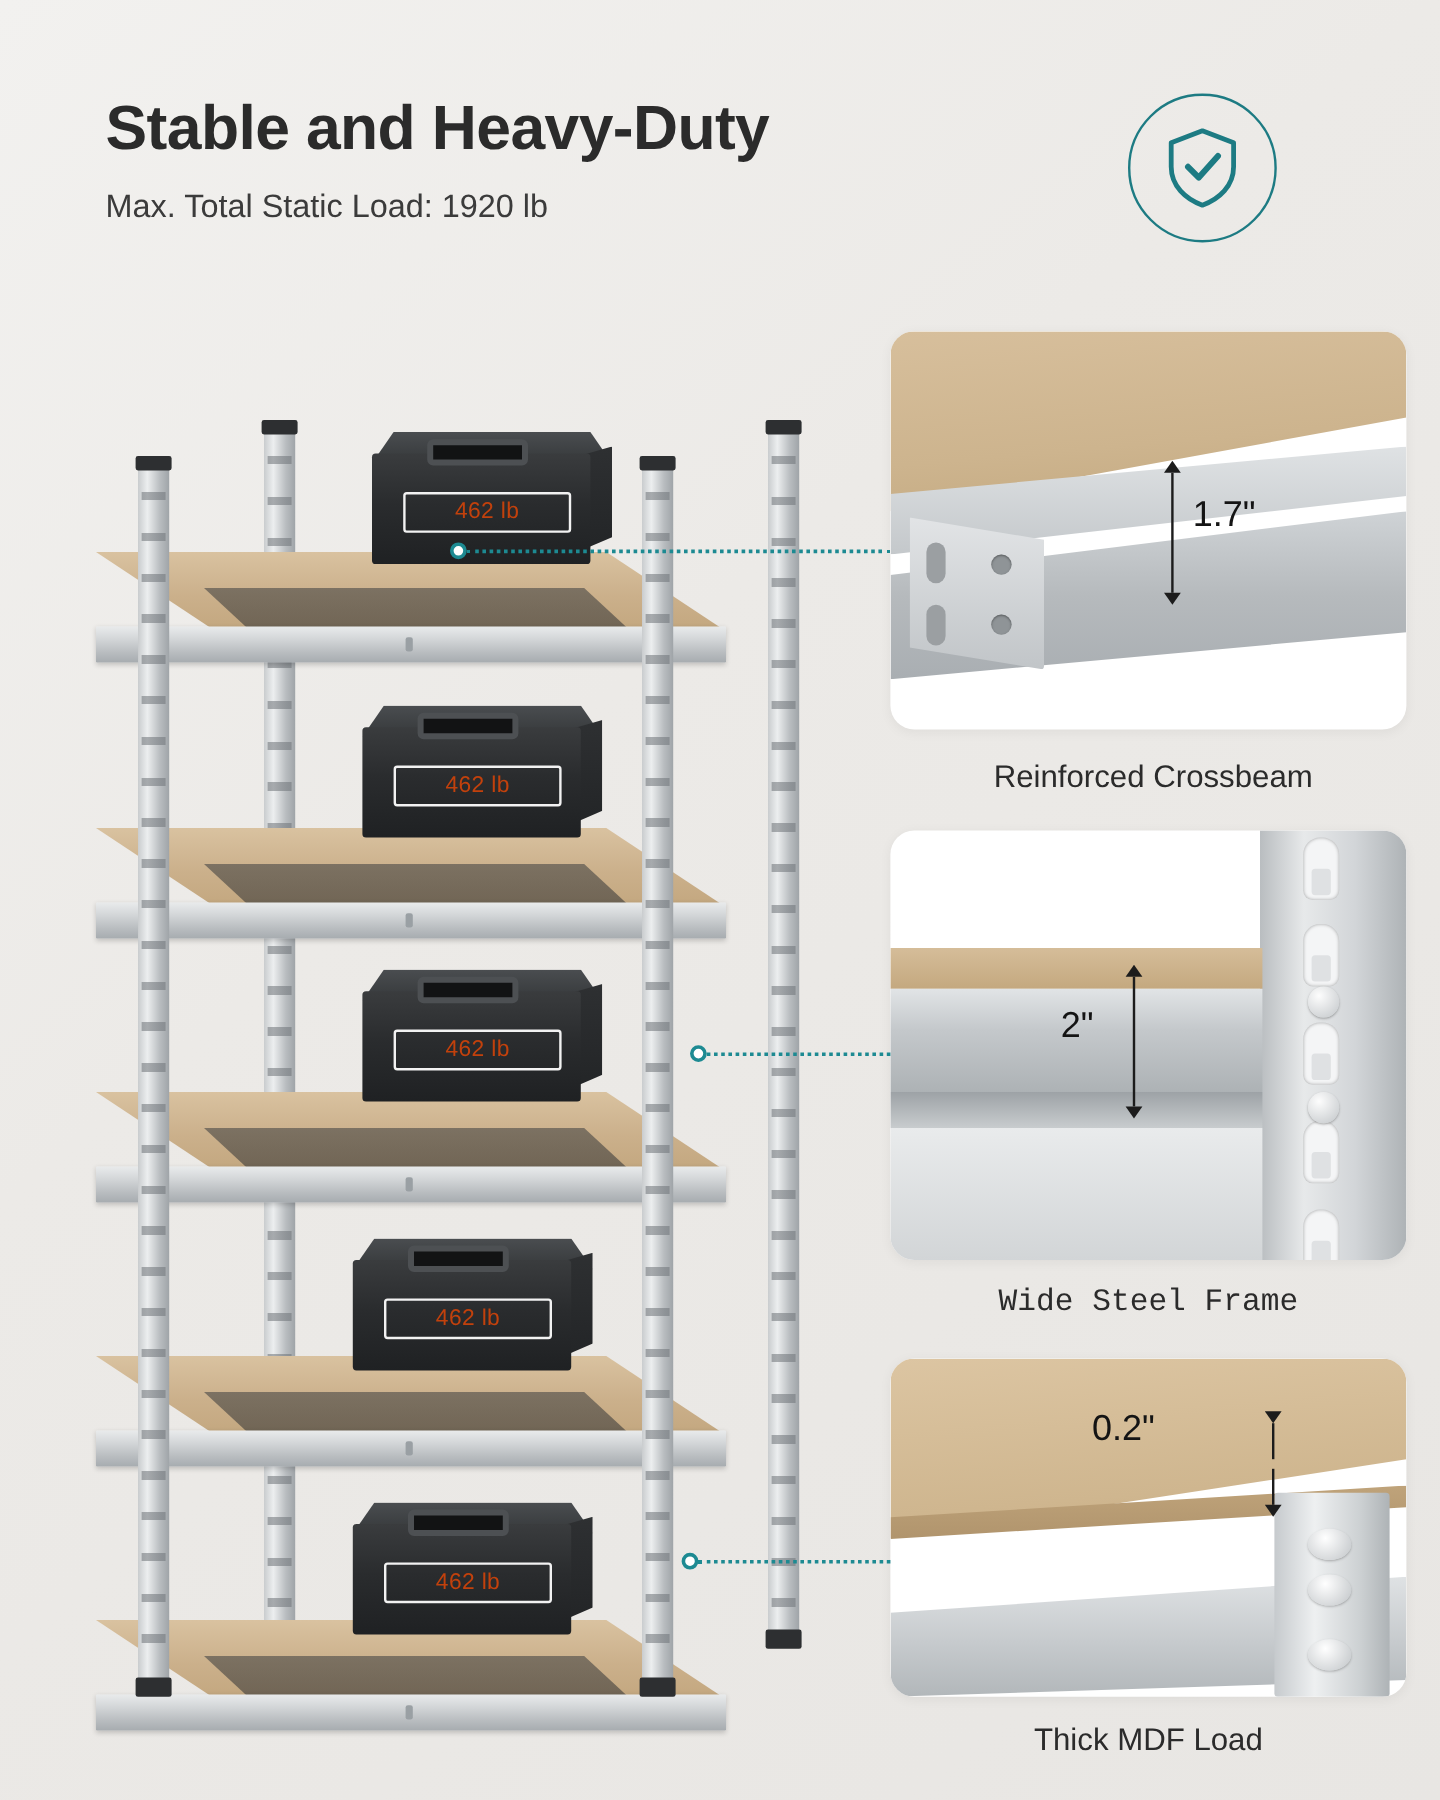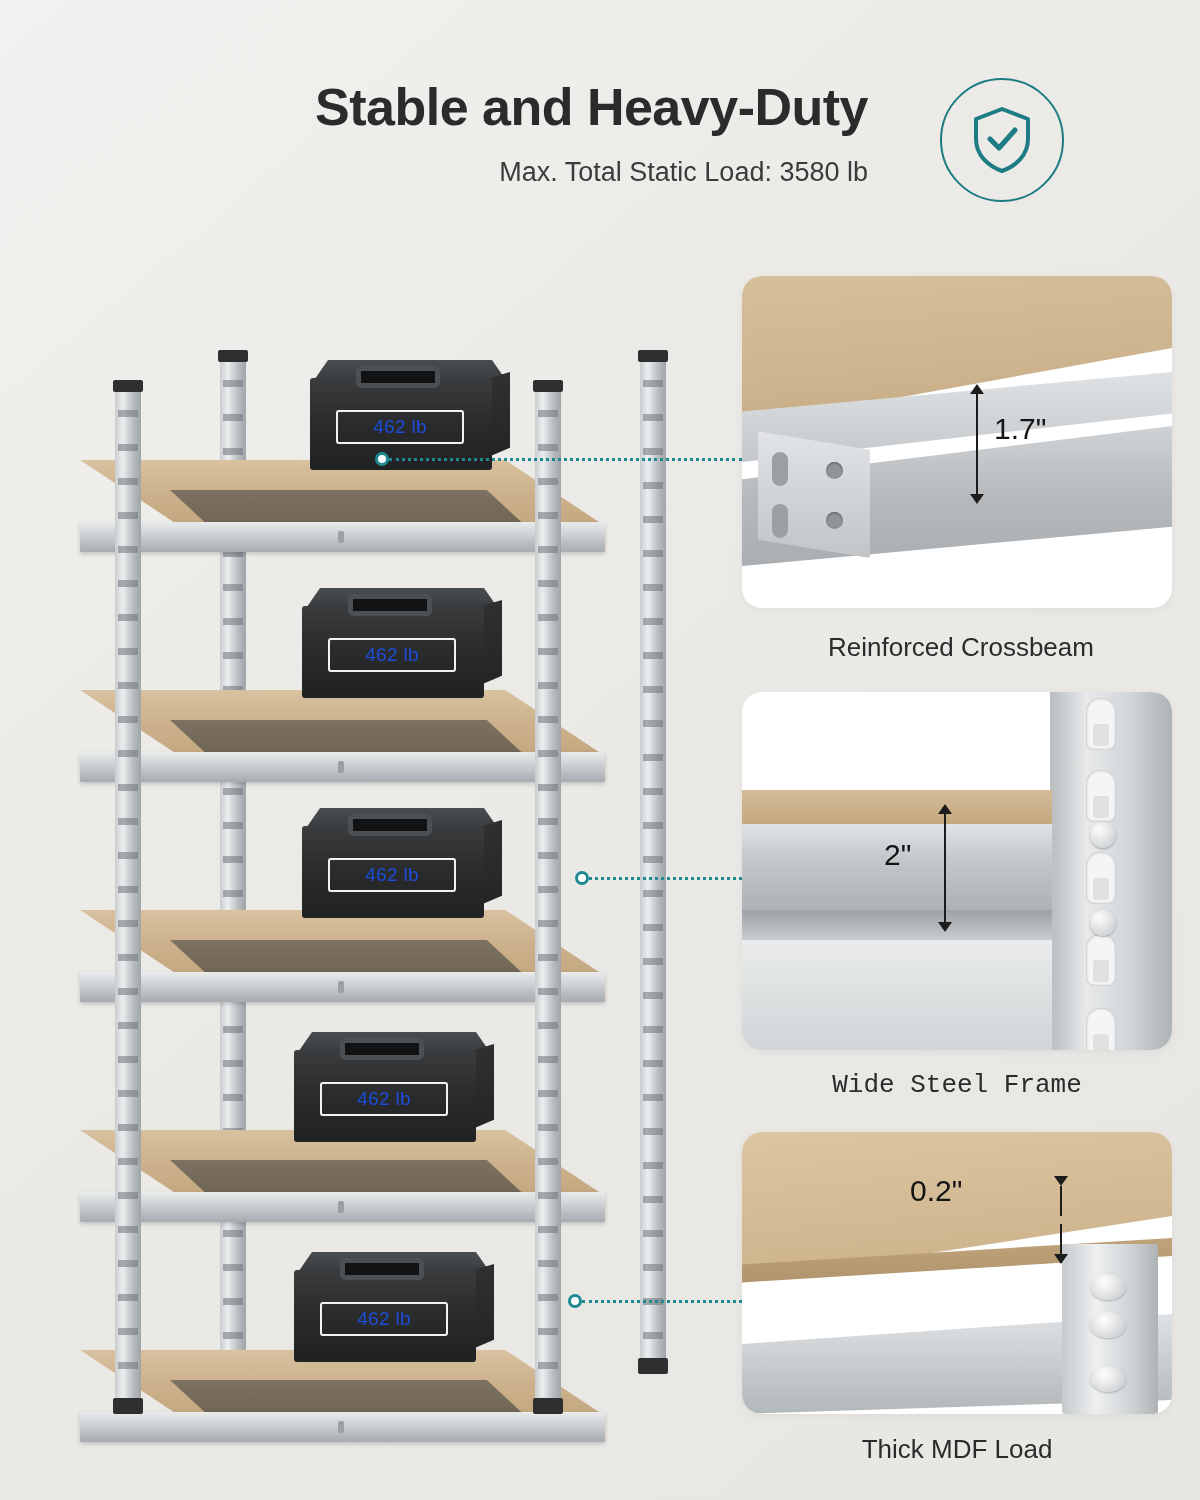--- a/index.html
+++ b/index.html
@@ -15,21 +15,20 @@
     overflow: hidden;
     color: #2c2c2c;
   }
 
   
   .header {
     position: absolute;
     left: 88px;
     top: 80px;
     width: 780px;
-    text-align: right;
   }
   .title {
     font-size: 52px;
     font-weight: bold;
     letter-spacing: -0.5px;
     color: #2b2b2b;
     margin: 0 0 18px 0;
     line-height: 1.05;
   }
   .subline {
@@ -210,25 +209,25 @@
     height: 22px;
     border: 5px solid #4d5053;
     border-radius: 5px;
     background: #121314;
     box-sizing: border-box;
   }
   .box .label {
     position: absolute;
     left: 26px;
     top: 50px;
-    width: 128px;
+    width: 140px;
     height: 34px;
     border: 2px solid #f2f2f2;
     border-radius: 3px;
-    color: #1d4ed8;
+    color: #c2410c;
     font-size: 19px;
     display: flex;
     align-items: center;
     justify-content: center;
     box-sizing: border-box;
     letter-spacing: 0.3px;
   }
 
   .box.b1 { left: 230px; top: 0px; }
   .box.b2 { left: 222px; top: 228px; }
@@ -451,21 +450,21 @@
     height: 0;
     border-top: 3px dotted #1d8a92;
     z-index: 8;
   }
 </style>
 </head>
 <body>
 
 <div class="header">
   <h1 class="title">Stable and Heavy-Duty</h1>
-  <p class="subline">Max. Total Static Load: 3580 lb</p>
+  <p class="subline">Max. Total Static Load: 1920 lb</p>
 </div>
 
 <div class="badge">
   <svg width="62" height="70" viewBox="0 0 62 70">
     <path d="M31 4 L57 14 V34 C57 50 45 61 31 66 C17 61 5 50 5 34 V14 Z" fill="none" stroke="#1d7b83" stroke-width="4" stroke-linejoin="round"></path>
     <path d="M19 34 L28 43 L44 25" fill="none" stroke="#1d7b83" stroke-width="5" stroke-linecap="round" stroke-linejoin="round"></path>
   </svg>
 </div>
 
 <div class="product">

